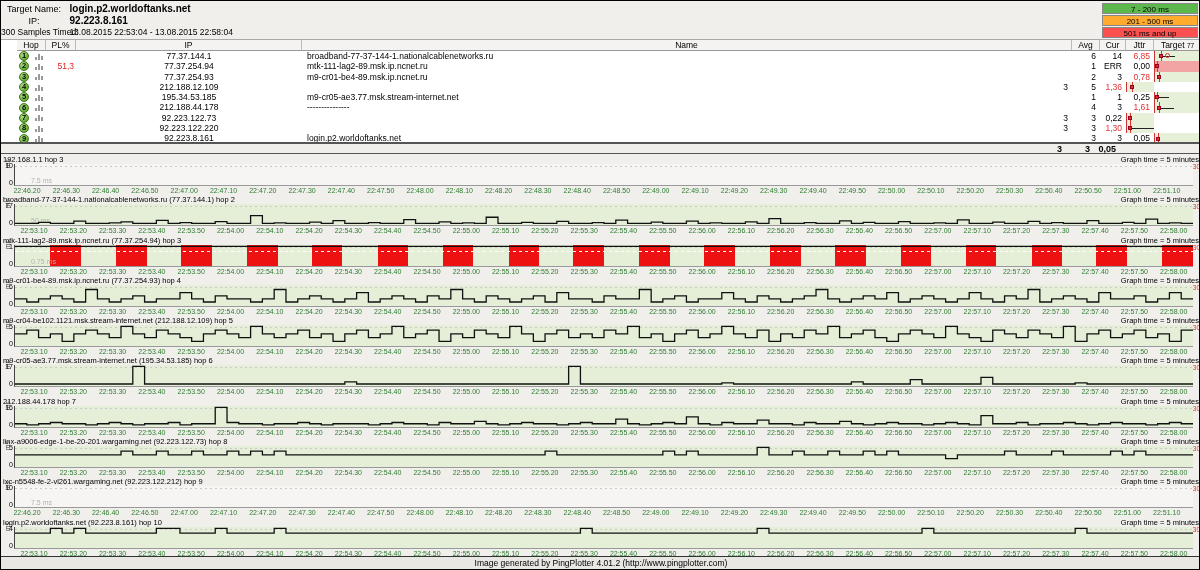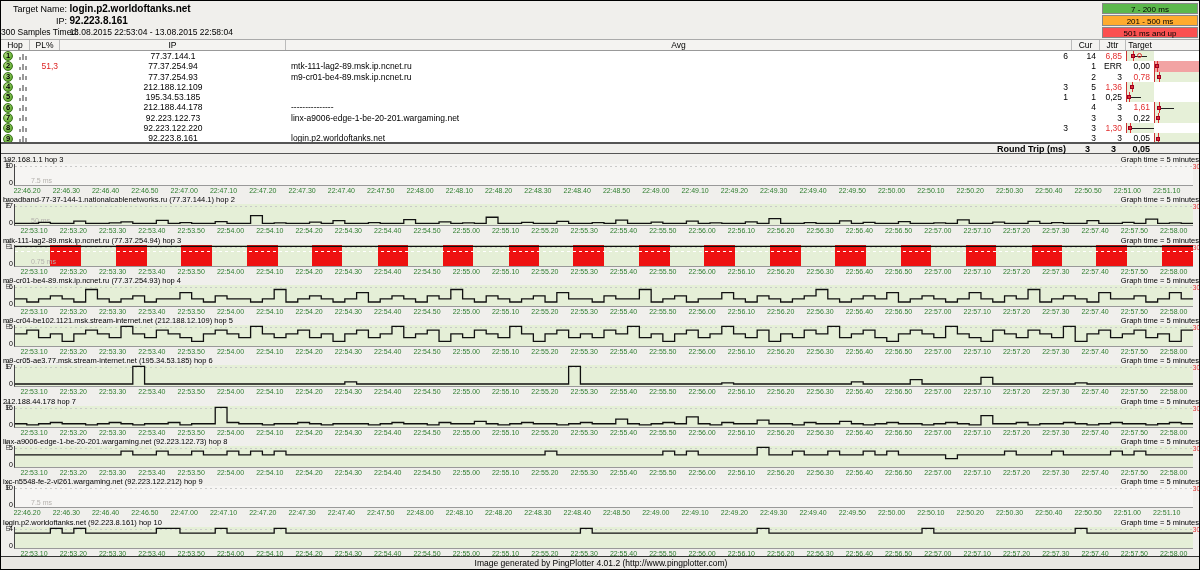--- a/index.html
+++ b/index.html
@@ -8,27 +8,27 @@
     font-family:"Liberation Sans", sans-serif;
     background:#f0efec;
     color:#000;
     position:relative;
     border:1px solid #000;
     overflow:hidden;
   }
   
   .hdr { position:absolute; left:0; top:0; width:1200px; height:38px; background:#f0efec; }
   .hdr-line { position:absolute; white-space:nowrap; font-size:9px; }
-  .hdr-label { display:inline-block; text-align:right; }
+  .hdr-label { display:inline-block; text-align:center; }
   .hdr-val-bold { font-weight:bold; font-size:10px; }
   .legend { position:absolute; right:3px; top:2px; width:96px; }
   .legend-item { height:11px; line-height:11px; text-align:center; font-size:8px; border:1px solid #888; margin-bottom:1px; }
   
   .tbl { position:absolute; left:0; top:38px; width:1200px; height:115px; background:#fff; border-top:1px solid #aaa; }
-  .trow { display:grid; grid-template-columns:16px 13px 30px 226px 1fr 28px 26px 28px 47px; align-items:center; height:10.3px; }
+  .trow { display:grid; grid-template-columns:16px 13px 30px 226px 1fr 28px 26px 28px 47px; align-items:center; height:10.3px;margin-left:16px; }
   .thead { height:11px; border-bottom:1px solid #999; background:#f4f3f1; font-size:8.5px; }
   .thead > div { text-align:center; border-right:1px solid #bbb; height:100%; line-height:11px; overflow:hidden; }
   .thead .noborder { border-right:none; }
   .tcell { font-size:8.5px; line-height:10.3px; white-space:nowrap; overflow:hidden; }
   .c-hop { text-align:center; }
   .c-pl { text-align:right; padding-right:2px; color:#d22; }
   .c-ip { text-align:center; }
   .c-name { padding-left:5px; }
   .c-num { text-align:right; padding-right:4px; }
   .jttr-red { color:#e23030; }
@@ -100,39 +100,41 @@
       <div class="legend-item" style="background: rgb(255, 171, 46);">201 - 500 ms</div>
       <div class="legend-item" style="background: rgb(251, 80, 80);">501 ms and up</div>
     </div>
 </div>
 
 <div class="tbl">
   <div class="trow thead">
     <div style="grid-column:1 / span 2;">Hop</div>
     <div>PL%</div>
     <div>IP</div>
+    <div>Name</div>
     <div>Avg</div>
     <div>Cur</div>
     <div>Jttr</div>
     <div class="noborder"><span>Target</span> <span style="font-size:6.5px;">77</span></div>
   </div>
   <div id="rows-host">
   <div class="trow">
     <div class="tcell c-hop">
           <div class="hop-badge">1</div>
         </div>
     <div class="tcell">
           <span class="hop-graph-icon">
             <i style="height:3px"></i>
             <i style="height:6px"></i>
             <i style="height:4px"></i>
           </span>
         </div>
     <div class="tcell c-pl"></div>
     <div class="tcell c-ip">77.37.144.1</div>
+    <div class="tcell c-name">broadband-77-37-144-1.nationalcablenetworks.ru</div>
     <div class="tcell c-num">6</div>
     <div class="tcell c-num">14</div>
     <div class="tcell c-num jttr-red">6,85</div>
     <div class="lat-cell">
           <div class="lat-conn" style="left: 5.7px;"></div>
           <div class="lat-whisker" style="left: 4.7px; width: 15.04px;"></div>
           <div class="lat-circle" style="left: 10.34px;"></div>
           <div class="lat-dot" style="left: 3.7px;"></div>
         </div>
   </div>
@@ -214,20 +216,21 @@
         </div>
     <div class="tcell">
           <span class="hop-graph-icon">
             <i style="height:3px"></i>
             <i style="height:6px"></i>
             <i style="height:4px"></i>
           </span>
         </div>
     <div class="tcell c-pl"></div>
     <div class="tcell c-ip">195.34.53.185</div>
+    <div class="tcell c-name">m9-cr05-ae3.77.msk.stream-internet.net</div>
     <div class="tcell c-num">1</div>
     <div class="tcell c-num">1</div>
     <div class="tcell c-num">0,25</div>
     <div class="lat-cell">
           <div class="lat-conn" style="left: 2.41px;"></div>
           <div class="lat-whisker" style="left: 1.41px; width: 12.69px;"></div>
           <div class="lat-dot" style="left: 0.41px;"></div>
         </div>
   </div>
 
@@ -261,21 +264,20 @@
         </div>
     <div class="tcell">
           <span class="hop-graph-icon">
             <i style="height:3px"></i>
             <i style="height:6px"></i>
             <i style="height:4px"></i>
           </span>
         </div>
     <div class="tcell c-pl"></div>
     <div class="tcell c-ip">92.223.122.73</div>
-    <div class="tcell c-name">linx-a9006-edge-1-be-20-201.wargaming.net</div>
     <div class="tcell c-num">3</div>
     <div class="tcell c-num">3</div>
     <div class="tcell c-num">0,22</div>
     <div class="lat-cell">
           <div class="lat-conn" style="left: 3.35px;"></div>
           <div class="lat-whisker" style="left: 2.35px; width: 2.35px;"></div>
           <div class="lat-dot" style="left: 1.35px;"></div>
         </div>
   </div>
 
@@ -322,21 +324,20 @@
     <div class="lat-cell">
           <div class="lat-conn" style="left: 2.88px;"></div>
           <div class="lat-whisker" style="left: 1.88px; width: 1.88px;"></div>
           <div class="lat-dot" style="left: 0.88px;"></div>
         </div>
   </div>
 </div>
 </div>
 
 <div class="rt-row">
-  <div class="lbl">Round Trip (ms)</div>
   <div class="v">3</div>
   <div class="v">3</div>
   <div class="v">0,05</div>
   <div></div>
 </div>
 
 <div class="graphs" id="graphs-host">
   <div class="graph">
     <div class="g-toprow">
       <span class="g-label">192.168.1.1 hop 3</span>

